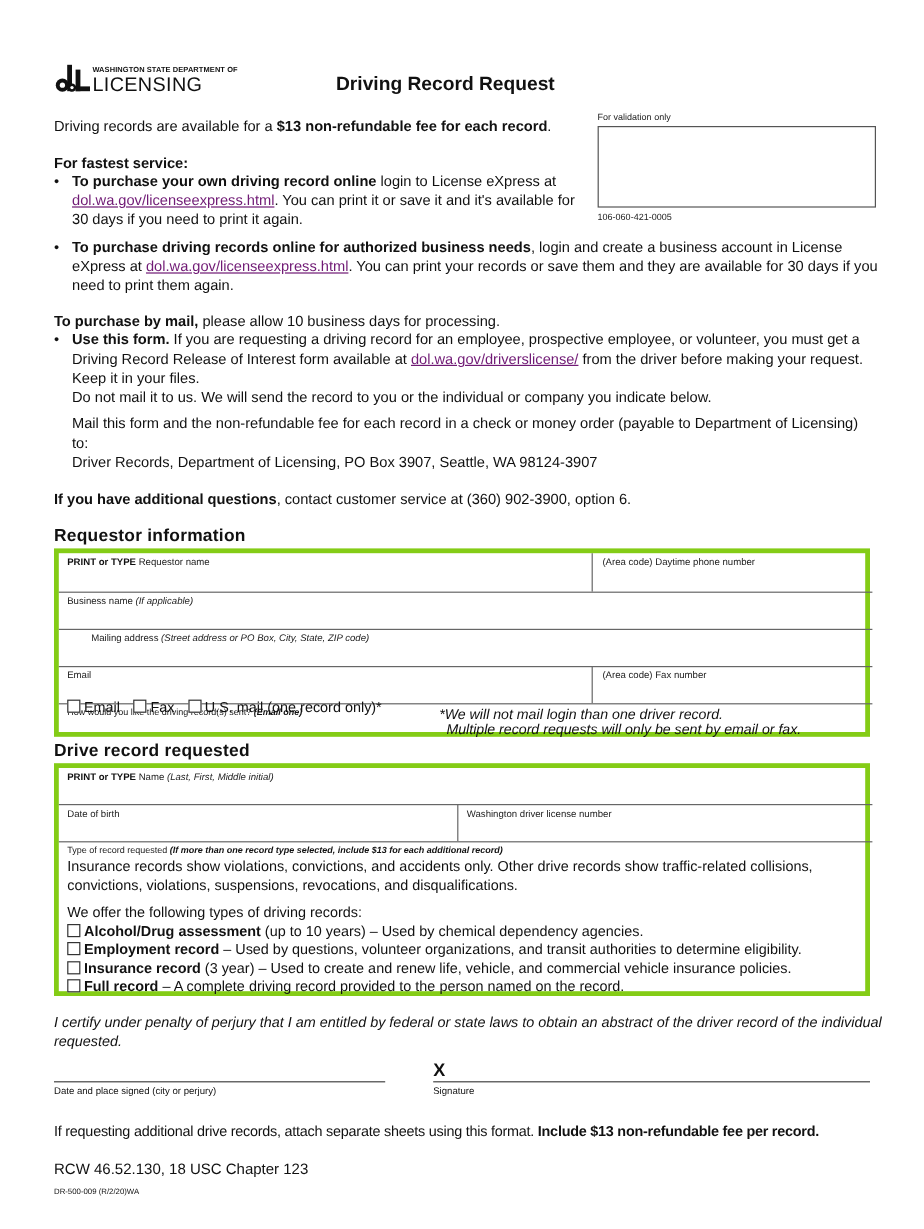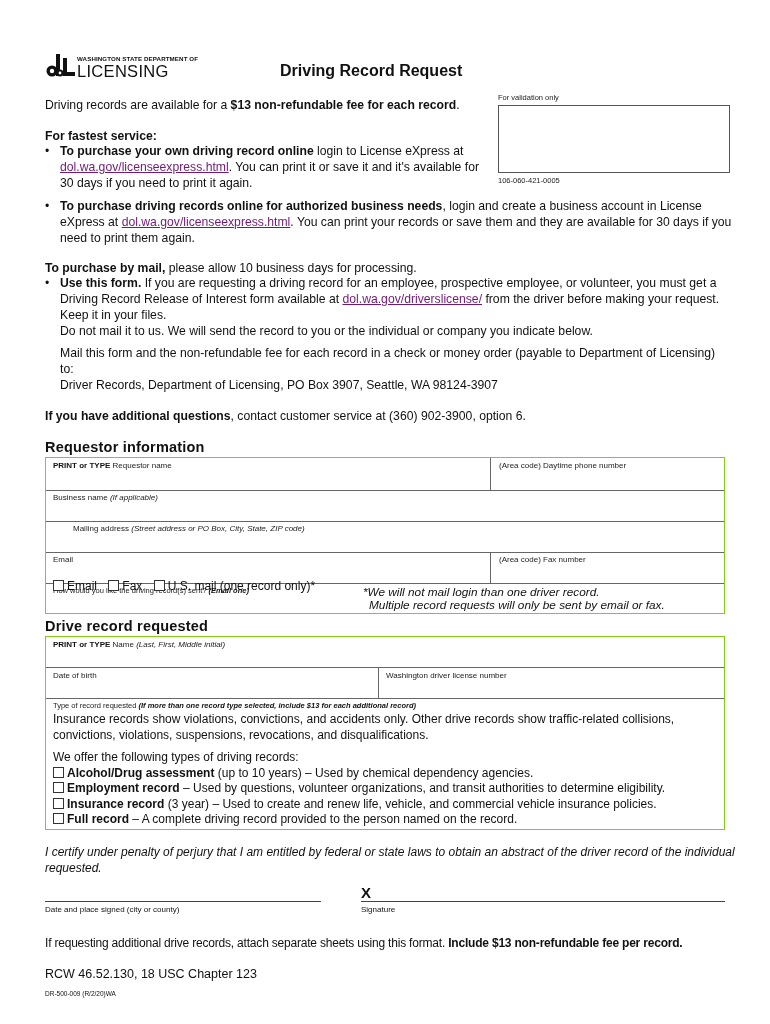--- a/index.html
+++ b/index.html
@@ -33,21 +33,21 @@
 
   #mail-head { left: 45px; top: 260px; }
   #b3 { left: 45px; top: 275px; width: 690px; }
   #mail-instr { left: 60px; top: 345px; width: 670px; }
   #questions { left: 45px; top: 408px; white-space: nowrap; }
 
   .sect { font-size: 14.5px; font-weight: bold; letter-spacing: 0.2px; }
   #req-head { left: 45px; top: 439px; }
   #drv-head { left: 45px; top: 618px; }
 
-  .box { position: absolute; border: 1px solid #84cc16; }
+  .box { position: absolute; border: 4px solid #84cc16; }
   .cell { position: absolute; border-top: 1px solid #666; }
   .vline { position: absolute; border-left: 1px solid #666; }
   .lbl { position: absolute; font-size: 8px; color: #222; white-space: nowrap; }
   .lbl b { color: #111; }
 
   
   #req-table { left: 45px; top: 457px; width: 680px; height: 157px; }
   
   #drv-table { left: 45px; top: 636px; width: 680px; height: 194px; }
 
@@ -155,20 +155,20 @@
     <div>We offer the following types of driving records:</div>
     <div><span class="cb"></span><b>Alcohol/Drug assessment</b><span> (up to 10 years) – Used by chemical dependency agencies.</span></div>
     <div><span class="cb"></span><b>Employment record</b><span> – Used by questions, volunteer organizations, and transit authorities to determine eligibility.</span></div>
     <div><span class="cb"></span><b>Insurance record</b><span> (3 year) – Used to create and renew life, vehicle, and commercial vehicle insurance policies.</span></div>
     <div><span class="cb"></span><b>Full record</b><span> – A complete driving record provided to the person named on the record.</span></div>
   </div>
 </div>
 
 <div id="certify" class="abs">I certify under penalty of perjury that I am entitled by federal or state laws to obtain an abstract of the driver record of the individual requested.</div>
 <div id="date-line" class="abs"></div>
-<div id="date-label" class="abs">Date and place signed (city or county)</div>
+<div id="date-label" class="abs">Date and place signed (city or perjury)</div>
 <div id="sig-x" class="abs">X</div>
 <div id="sig-line" class="abs"></div>
 <div id="sig-label" class="abs">Signature</div>
 
 <div id="additional" class="abs"><span>If requesting additional drive records, attach separate sheets using this format. </span><b>Include $13 non-refundable fee per record.</b></div>
 <div id="rcw" class="abs">RCW 46.52.130, 18 USC Chapter 123</div>
 <div id="revision" class="abs">DR-500-009 (R/2/20)WA</div>
 
 </body></html>

